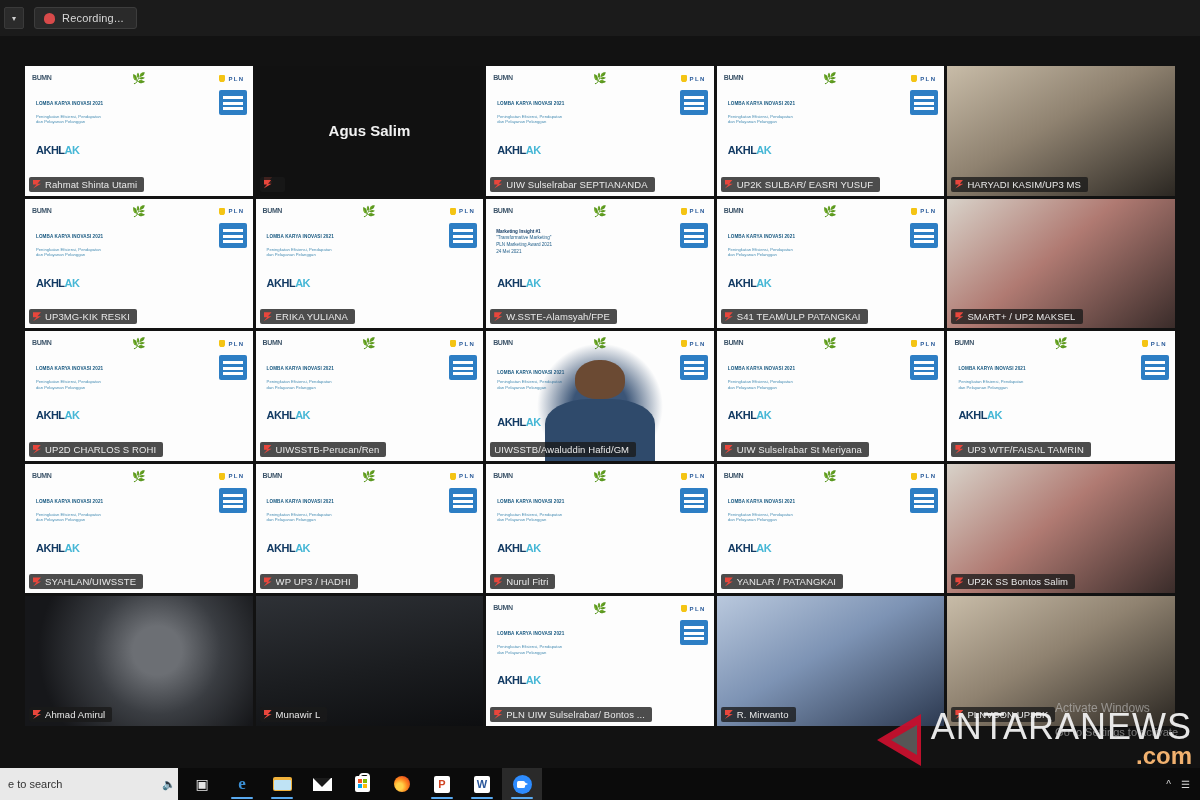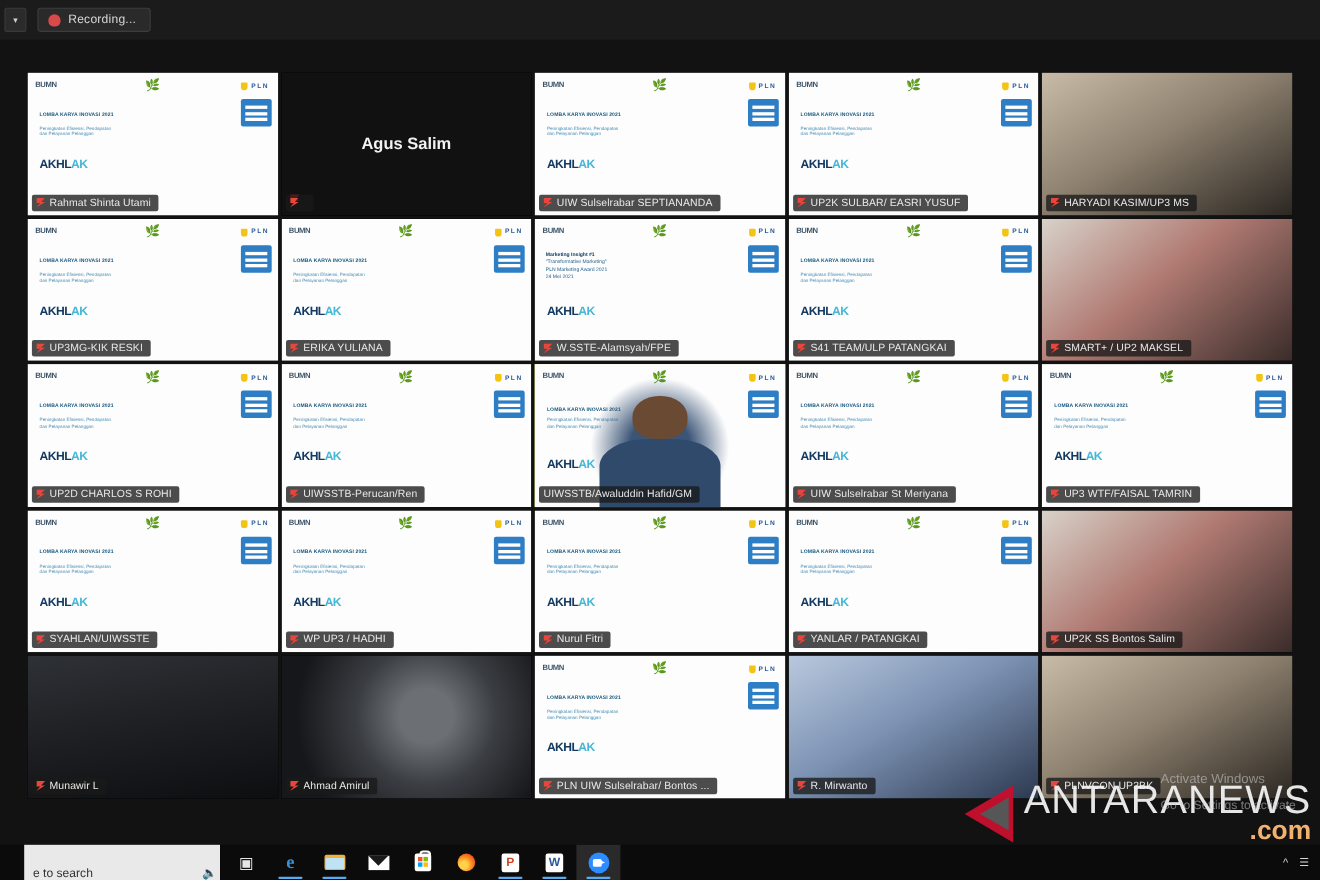--- a/index.html
+++ b/index.html
@@ -91,22 +91,22 @@
   .wm .t2 { color:#fdba74; font-size:24px; font-weight:700; margin-top:2px; }
 
   
   .actwin { position:absolute; right:22px; bottom:62px; text-align:left; color:#cfcfcf;
             opacity:.55; }
   .actwin .a1 { font-size:12px; } .actwin .a2 { font-size:11px; margin-top:11px; }
 
   
   .taskbar { position:absolute; left:0; bottom:0; width:1200px; height:32px; background:#0b0b0b;
              display:flex; align-items:center; }
-  .searchbox { width:178px; height:32px; background:#e9e9e9; display:flex; align-items:flex-end;
-               padding:0 6px 0 8px;margin-left:22px; }
+  .searchbox { width:178px; height:32px; background:#e9e9e9; display:flex; align-items:center;
+               padding:0 6px 0 8px; }
   .searchbox .stxt { flex:1; color:#333; font-size:11px; }
   .searchbox .mic { width:10px; color:#444; font-size:11px; text-align:center; }
   .tbicons { display:flex; align-items:center; gap:0; height:32px; margin-left:4px; }
   .tbi { width:40px; height:32px; display:flex; align-items:center; justify-content:center;
          position:relative; }
   .tbi.open:after { content:""; position:absolute; bottom:1px; left:9px; right:9px; height:2px;
                     background:#5aaaf0; border-radius:1px; }
   .tbi.sel { background:#2a2a2a; }
   .ic-taskview { color:#e6e6e6; font-size:14px; }
   .ic-edge { color:#3b8fd4; font-size:17px; font-weight:700; font-family:"Liberation Serif",serif;}
@@ -434,31 +434,31 @@
               </div>
       </div>
       <div class="tile">
         <div class="photo ph-clinic"></div>
         <div class="namebar">
                 <span class="zicon"></span>
                 <span>UP2K SS Bontos Salim</span>
               </div>
       </div>
       <div class="tile">
+        <div class="photo ph-a"></div>
+        <div class="namebar">
+                <span class="zicon"></span>
+                <span>Ahmad Amirul</span>
+              </div>
+      </div>
+      <div class="tile">
         <div class="photo ph-b"></div>
         <div class="namebar">
                 <span class="zicon"></span>
                 <span>Munawir L</span>
-              </div>
-      </div>
-      <div class="tile">
-        <div class="photo ph-a"></div>
-        <div class="namebar">
-                <span class="zicon"></span>
-                <span>Ahmad Amirul</span>
               </div>
       </div>
       <div class="tile">
     <div class="vbg small">
       <div class="bumn">BUMN</div>
       <div class="leaf">🌿</div>
       <div class="pln-wm"><i></i>PLN</div>
       <div class="pln-box"></div>
 
       <div class="hl">LOMBA KARYA INOVASI 2021</div>

